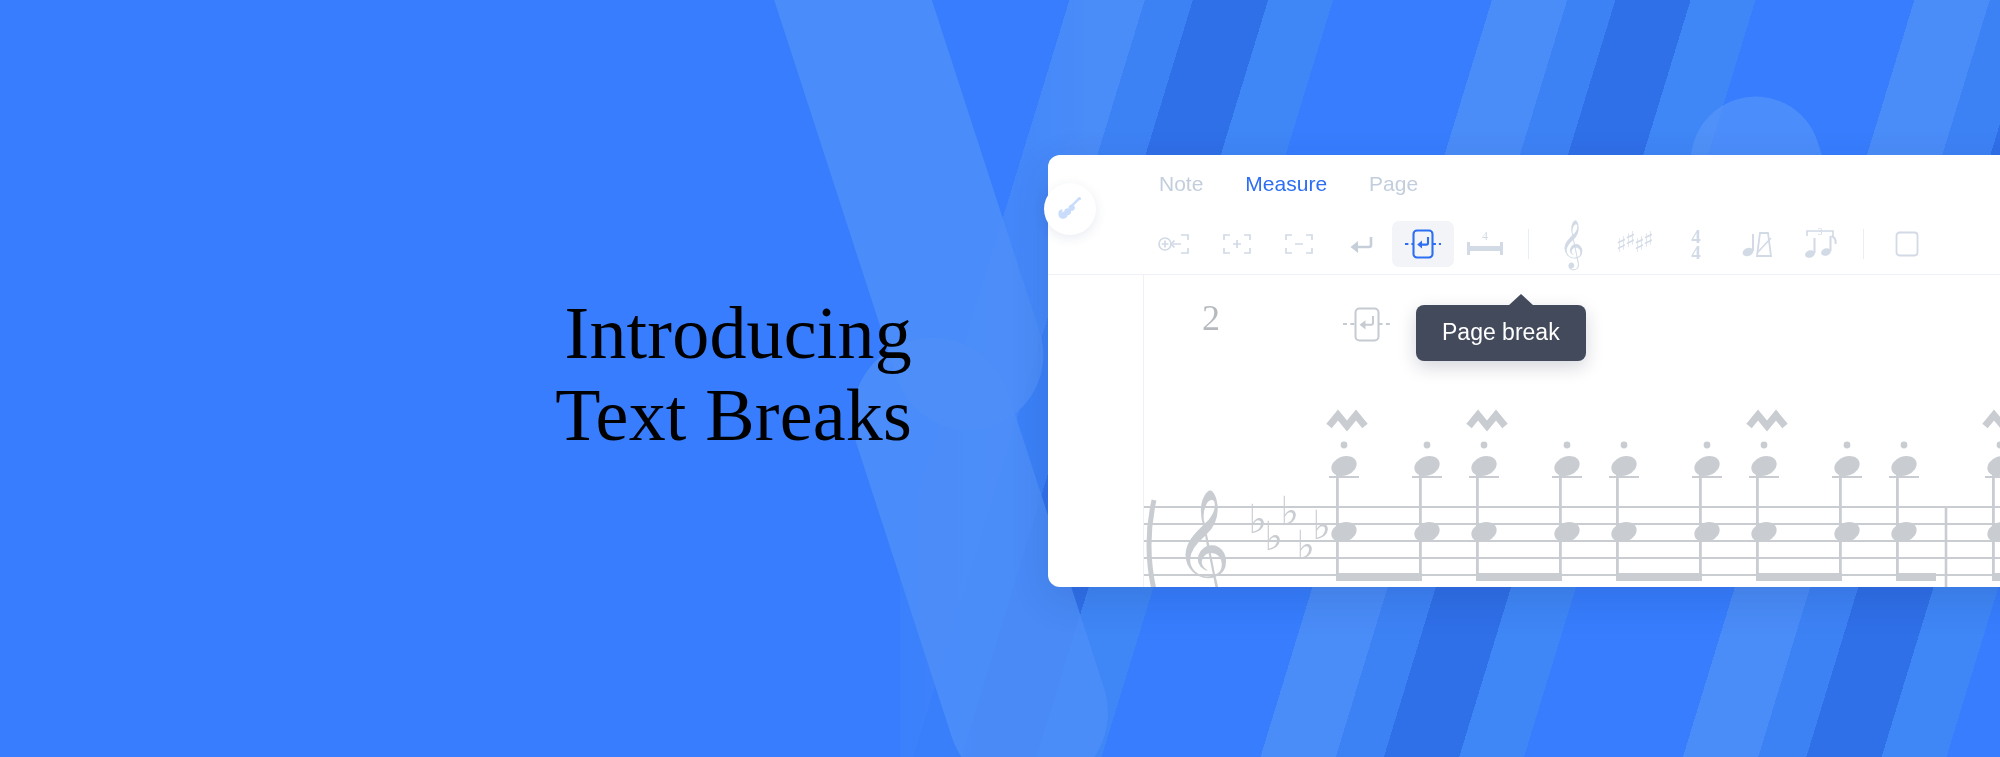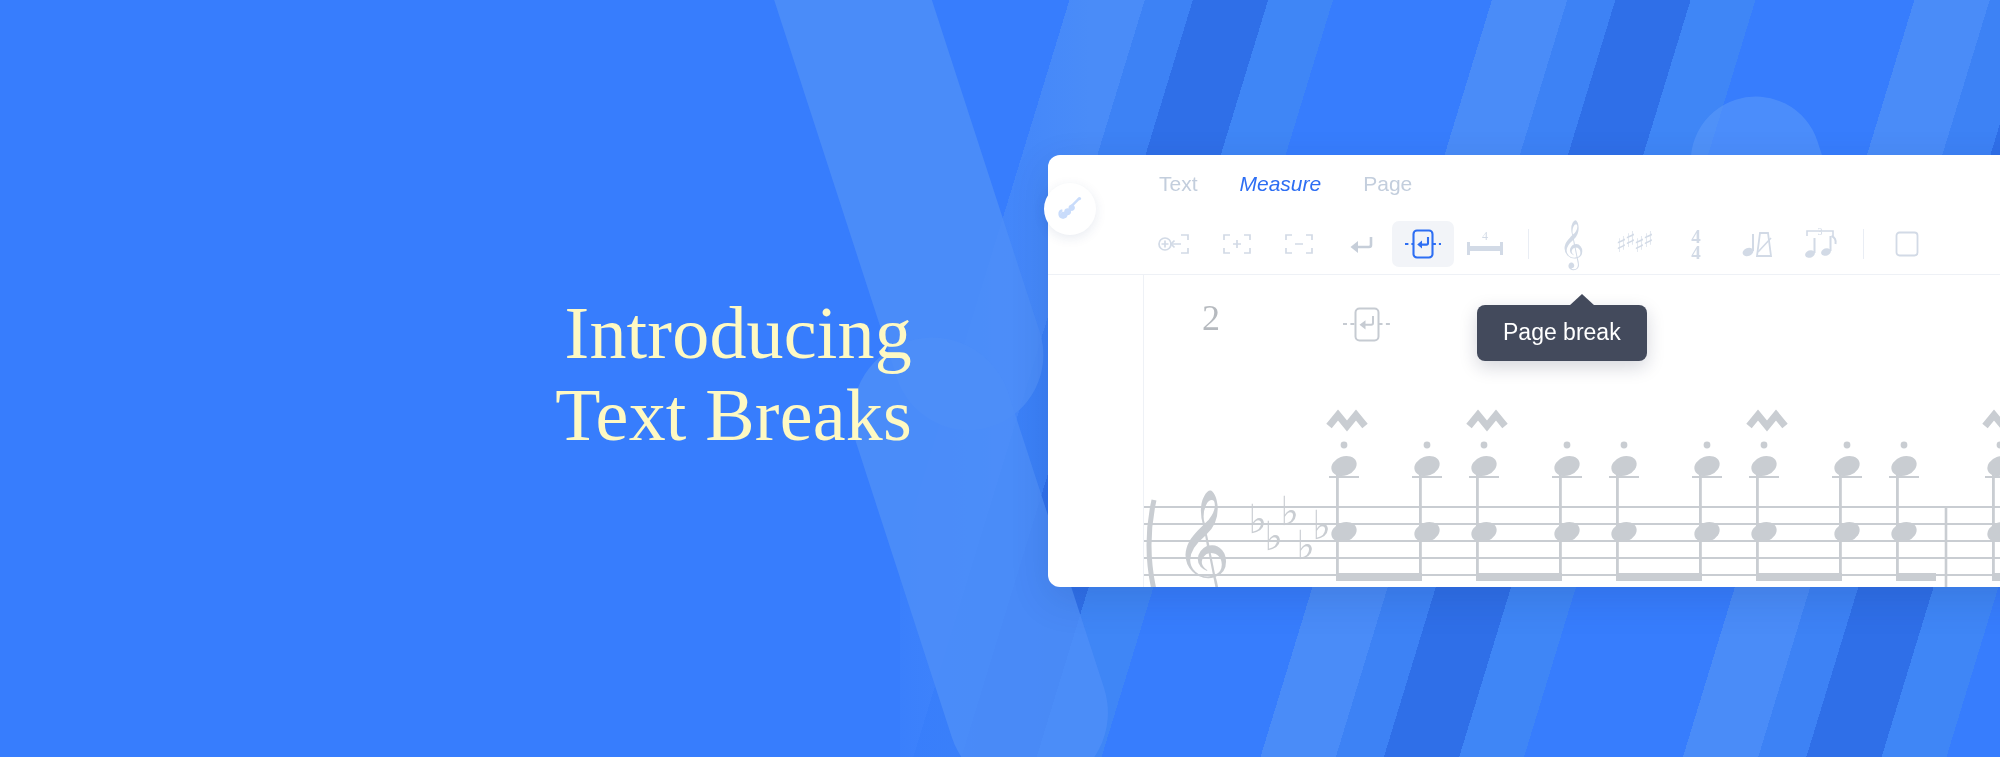--- a/index.html
+++ b/index.html
@@ -65,21 +65,21 @@
     background: #5d9af9;
     opacity: .55;
   }
 
   
   .headline {
     position: absolute;
     left: 0; top: 292px;
     width: 912px;
     text-align: right;
-    color: #fef9c3;
+    color: #000000;
     font-family: "Liberation Serif", serif;
     font-size: 74px;
     line-height: 82px;
     letter-spacing: .2px;
     z-index: 6;
   }
   .headline-line { display: block; white-space: nowrap; }
 
   
   .app-card {
@@ -102,21 +102,21 @@
     gap: 0;
   }
   .tab {
     font-size: 21px;
     color: #c3cedd;
     padding: 0 21px;
     white-space: nowrap;
     line-height: 58px;
     cursor: default;
   }
-  .tab.active { color: #2d6ef3; font-weight: 500; font-style: italic; }
+  .tab.active { color: #2d6ef3; font-weight: 500; }
 
   
   .toolbar {
     position: relative;
     height: 62px;
     display: flex;
     align-items: center;
     padding-left: 96px;
     gap: 0;
     border-bottom: 1px solid #eef1f6;
@@ -171,21 +171,21 @@
     color: #b6babf;
   }
   .pb-marker {
     position: absolute;
     left: 196px; top: 28px;
   }
 
   
   .tooltip {
     position: absolute;
-    left: 1477px; top: 305px;
+    left: 1416px; top: 305px;
     background: #434a5c;
     color: #ffffff;
     font-size: 23px;
     padding: 14px 26px 15px;
     border-radius: 8px;
     white-space: nowrap;
     z-index: 14;
     box-shadow: 0 6px 18px rgba(20,30,60,.18);
   }
   .tooltip-arrow {
@@ -211,21 +211,21 @@
   <div class="blob blob-c"></div>
 
   <div class="headline">
     <span class="headline-line">Introducing</span>
     <span class="headline-line">Text Breaks</span>
   </div>
 
   <div class="app-card">
 
     <div class="tabs">
-      <div class="tab">Text</div>
+      <div class="tab">Note</div>
       <div class="tab active">Measure</div>
       <div class="tab">Page</div>
     </div>
 
     <div class="toolbar">
 
       <div class="tool">
         <svg width="36" height="26" viewBox="0 0 36 26" fill="none" stroke="#d2dae6" stroke-width="1.7">
           <circle cx="8" cy="13" r="6"></circle>
           <line x1="8" y1="9.5" x2="8" y2="16.5"></line>

